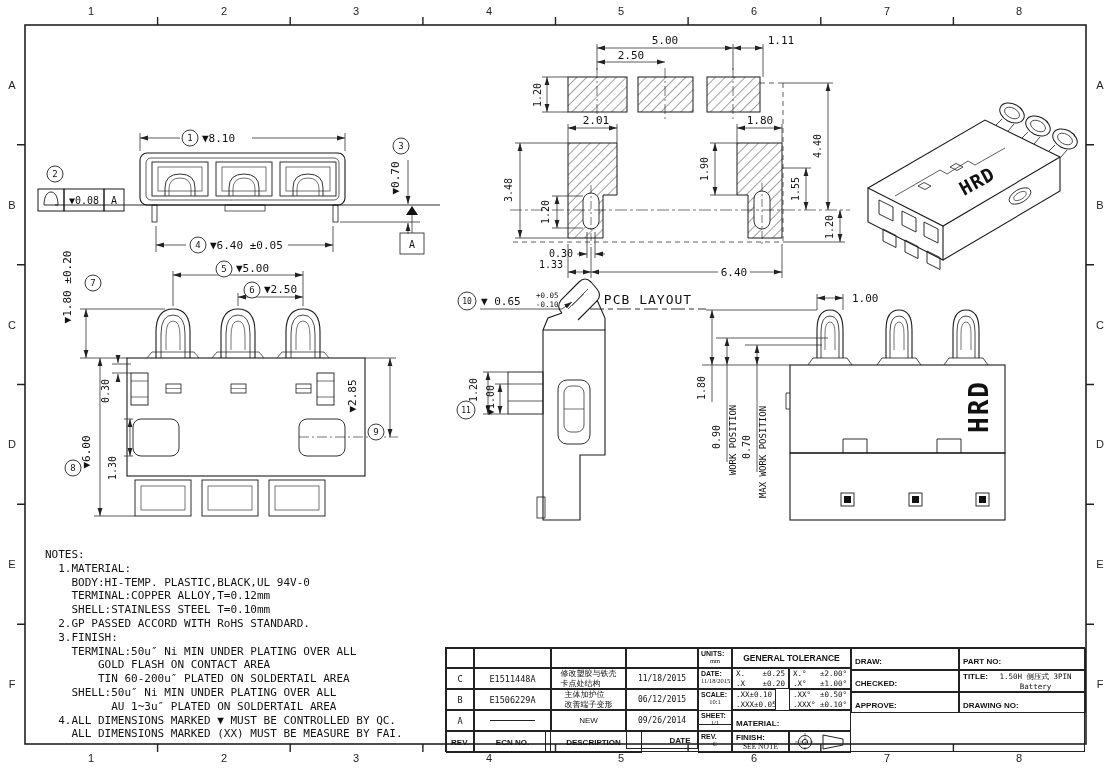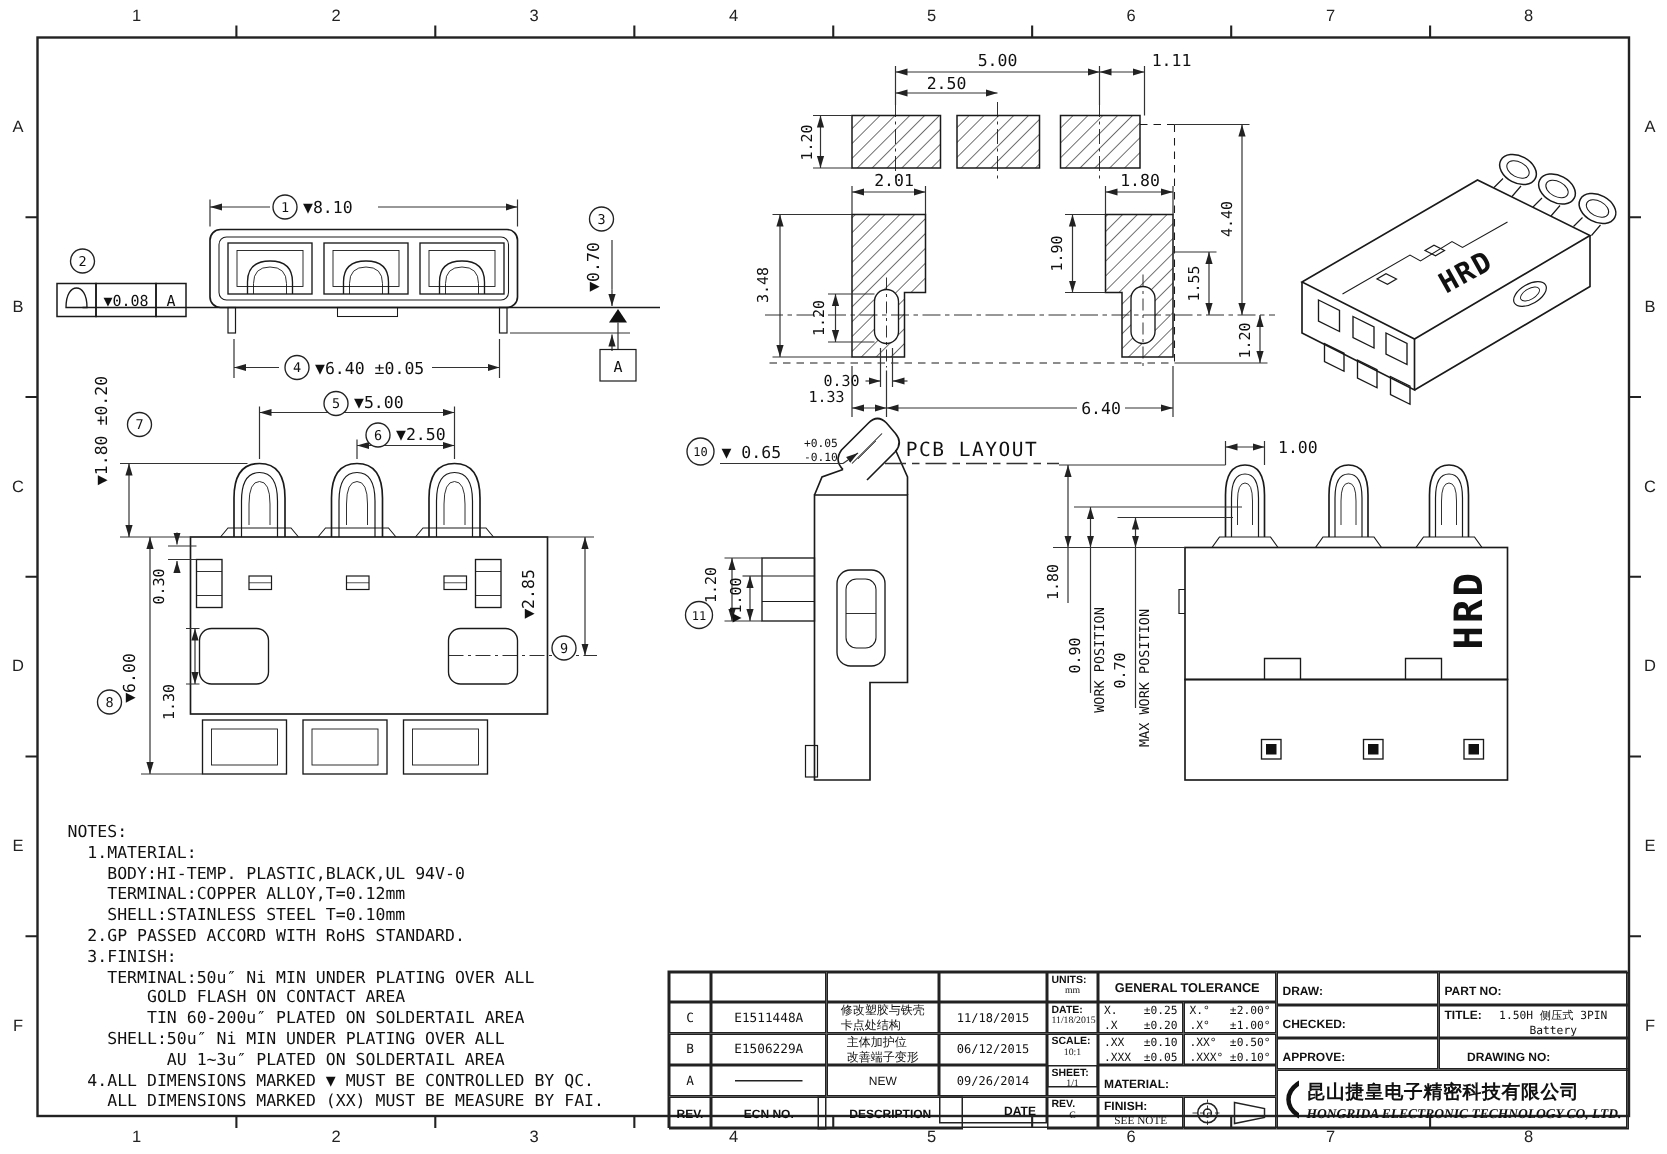--- a/index.html
+++ b/index.html
@@ -508,21 +508,21 @@
   <div class="c" style="left:343px;top:20px;width:62px;height:21px;">
     <div class="tolrow">
           <span>X.°</span>
           <span>±2.00°</span>
         </div>
     <div class="tolrow">
           <span>.X°</span>
           <span>±1.00°</span>
         </div>
   </div>
-  <div class="c" style="left:286px;top:41px;width:57px;height:21px;">
+  <div class="c" style="left:286px;top:41px;width:44px;height:21px;">
     <div class="tolrow">
           <span>.XX</span>
           <span>±0.10</span>
         </div>
     <div class="tolrow">
           <span>.XXX</span>
           <span>±0.05</span>
         </div>
   </div>
   <div class="c" style="left:343px;top:41px;width:62px;height:21px;">
@@ -562,29 +562,18 @@
     <span class="lab8">CHECKED:</span>
   </div>
   <div class="c" style="left:513px;top:22px;width:127px;height:22px;padding:1px 3px;">
     <span class="lab8" style="float:left;">TITLE:</span>
     <div class="titlelines" style="margin-left:26px;">1.50H 侧压式 3PIN Battery
 2.50PITCH</div>
   </div>
   <div class="c" style="left:405px;top:44px;width:108px;height:21px;padding:1px 3px;">
     <span class="lab8">APPROVE:</span>
   </div>
-  <div class="c" style="left:513px;top:44px;width:127px;height:21px;padding:1px 18px;">
+  <div class="c" style="left:513px;top:44px;width:127px;height:21px;padding:1px 3px;">
     <span class="lab8">DRAWING NO:</span>
   </div>
-  <div class="c company" style="left:405px;top:65px;width:235px;height:40px;">
-    <svg width="44" height="34">
-      <ellipse cx="22" cy="17" rx="19" ry="14" fill="none" stroke="#111" stroke-width="3"></ellipse>
-      <path d="M13,25 L19,9" stroke="#111" stroke-width="2.4" fill="none"></path>
-      <text x="19" y="23" font-size="16" font-weight="bold" font-style="italic" font-family="Liberation Serif, serif" fill="#111">D</text>
-    </svg>
-    <div>
-      <div class="cn">昆山捷皇电子精密科技有限公司</div>
-      <div class="en">HONGRIDA ELECTRONIC TECHNOLOGY CO, LTD.</div>
-    </div>
-  </div>
 </div>
 
 </div>
 
 </body></html>

